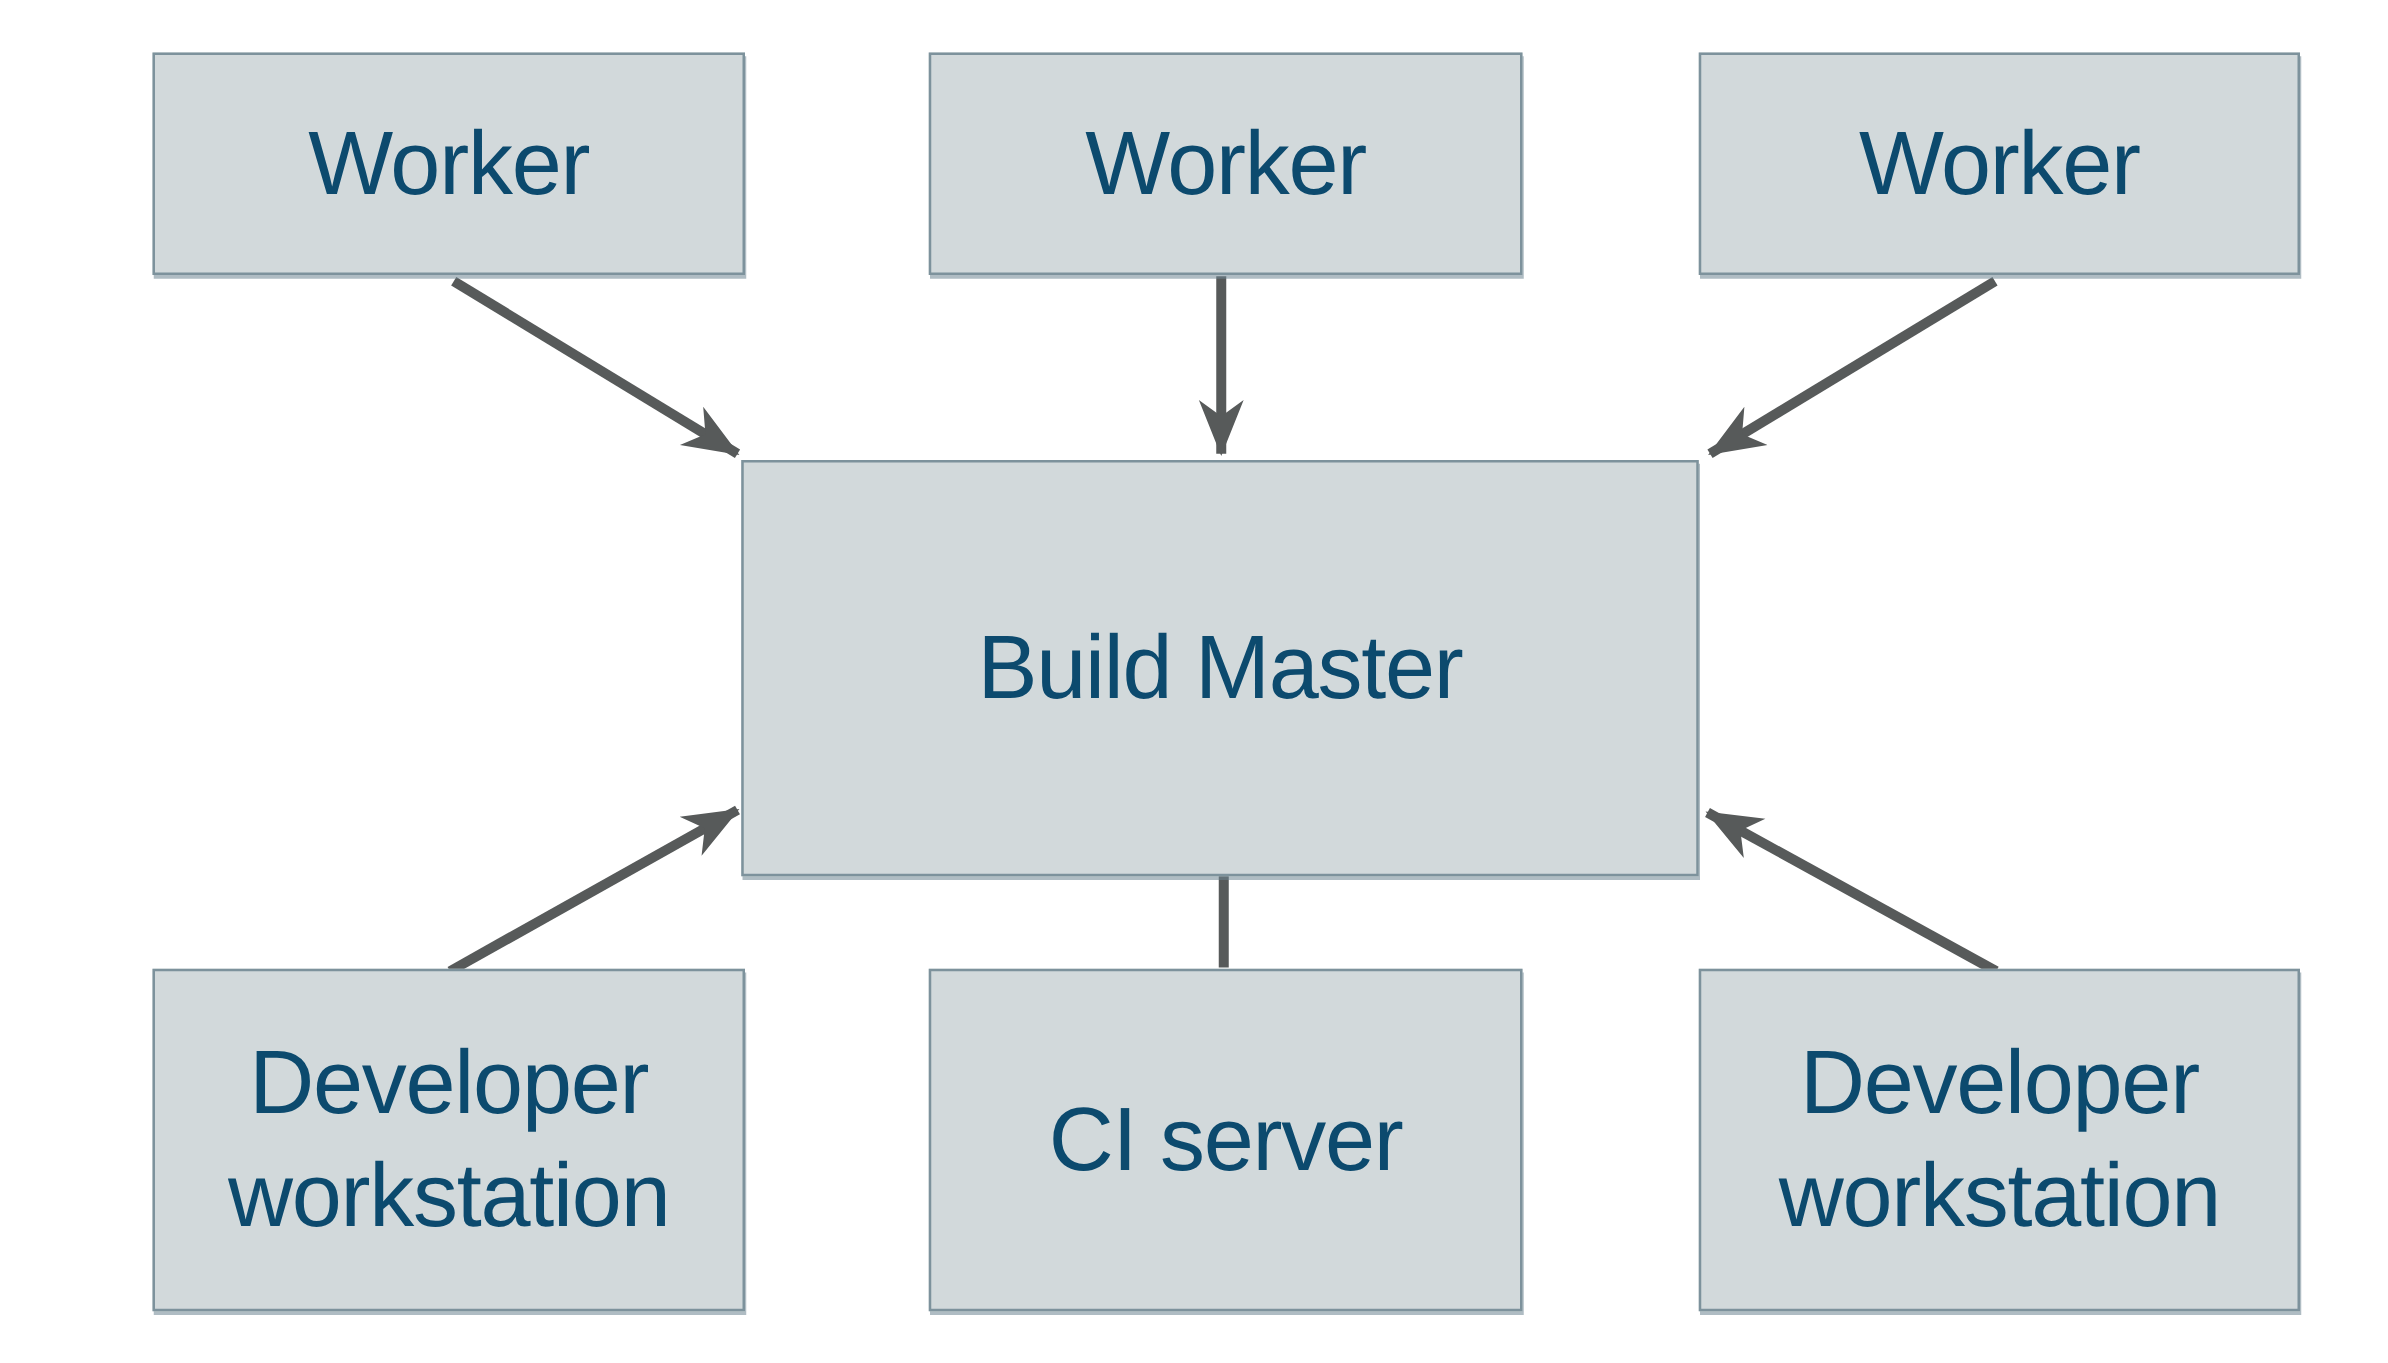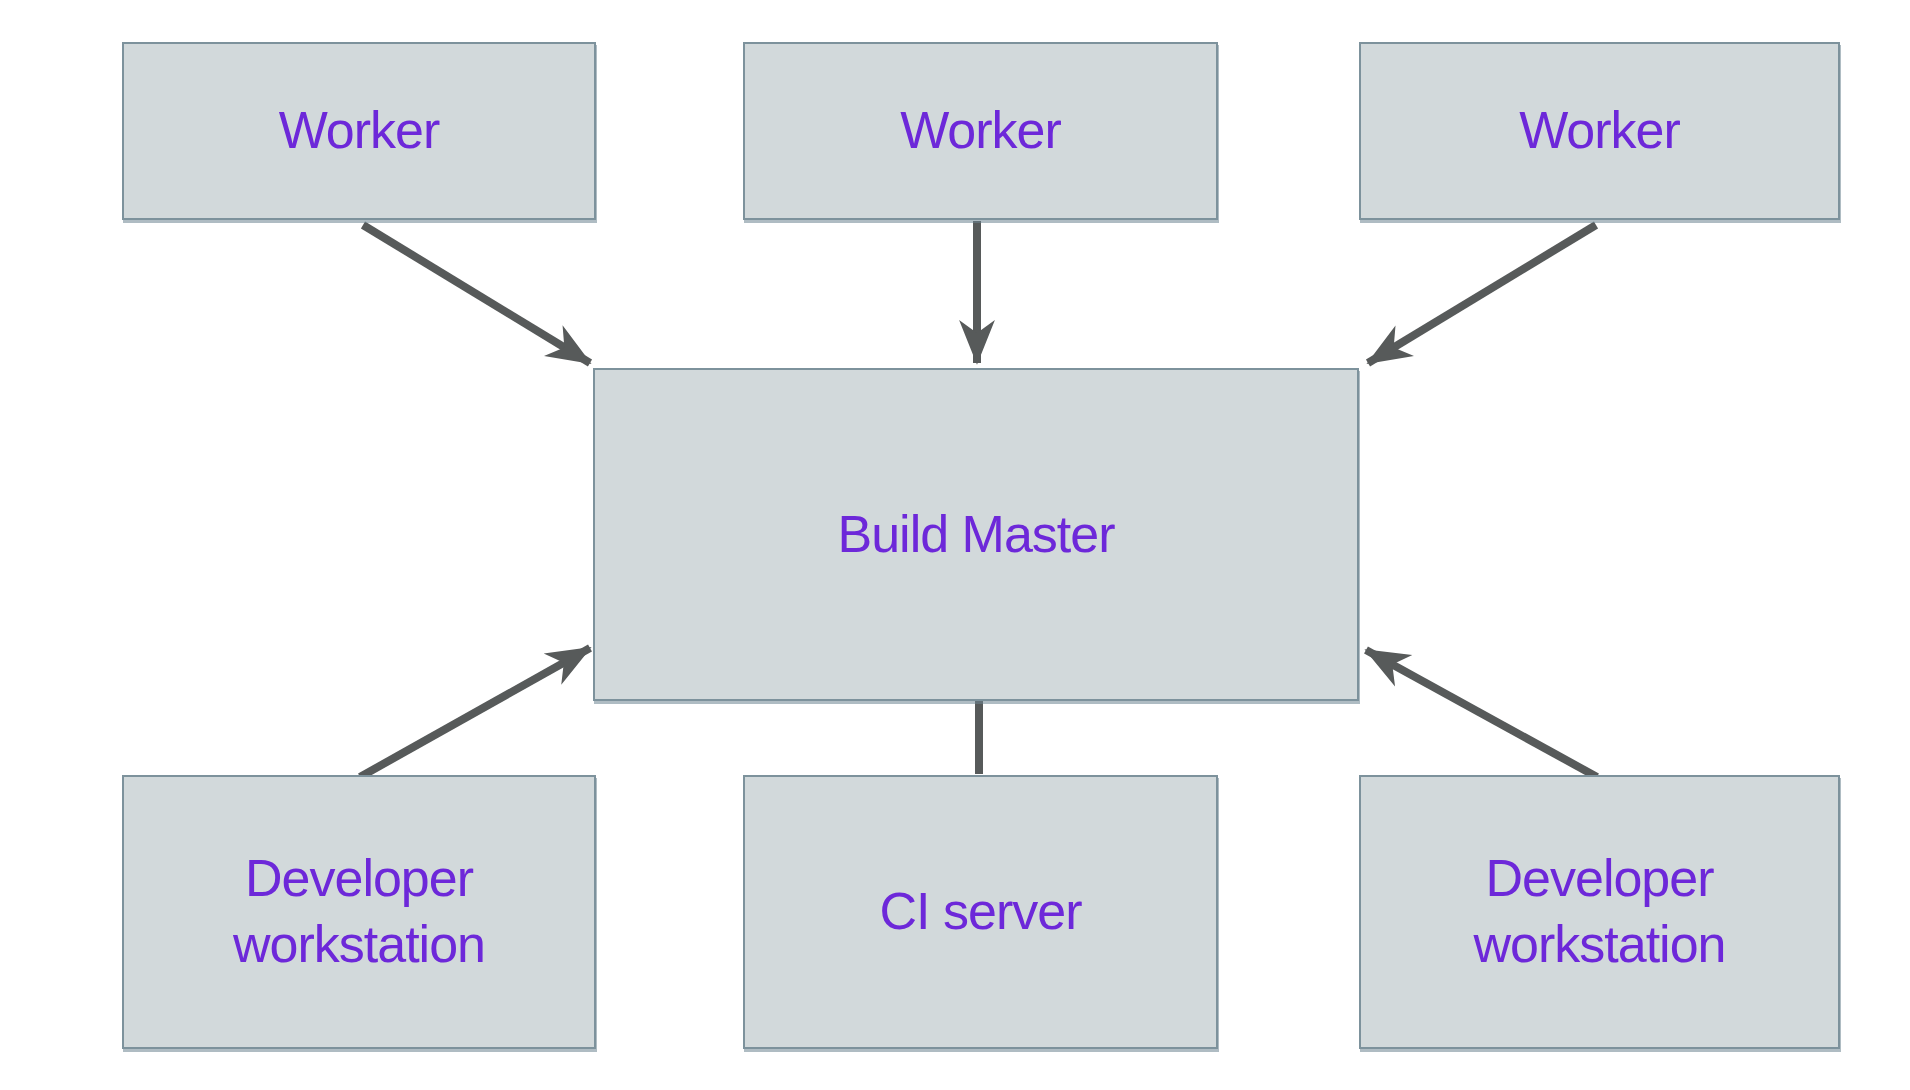--- a/index.html
+++ b/index.html
@@ -14,22 +14,22 @@
   .node {
     position: absolute;
     box-sizing: border-box;
     background: #d2d9db;
     border: 2px solid #7d929c;
     box-shadow: 1px 3px 0 rgba(109, 133, 146, 0.55);
     display: flex;
     align-items: center;
     justify-content: center;
     text-align: center;
-    color: #6d28d9;
-    font-size: 52px;
+    color: #0c4a6e;
+    font-size: 72px;
     line-height: 1.26;
     letter-spacing: -1px;
   }
   .node .lbl { display: block; padding: 0 14px; }
   
   #worker1 { left: 122px; top: 42px;  width: 474px; height: 178px; }
   #worker2 { left: 743px; top: 42px;  width: 475px; height: 178px; }
   #worker3 { left: 1359px; top: 42px; width: 481px; height: 178px; }
   
   #build-master { left: 593px; top: 368px; width: 766px; height: 333px; }

